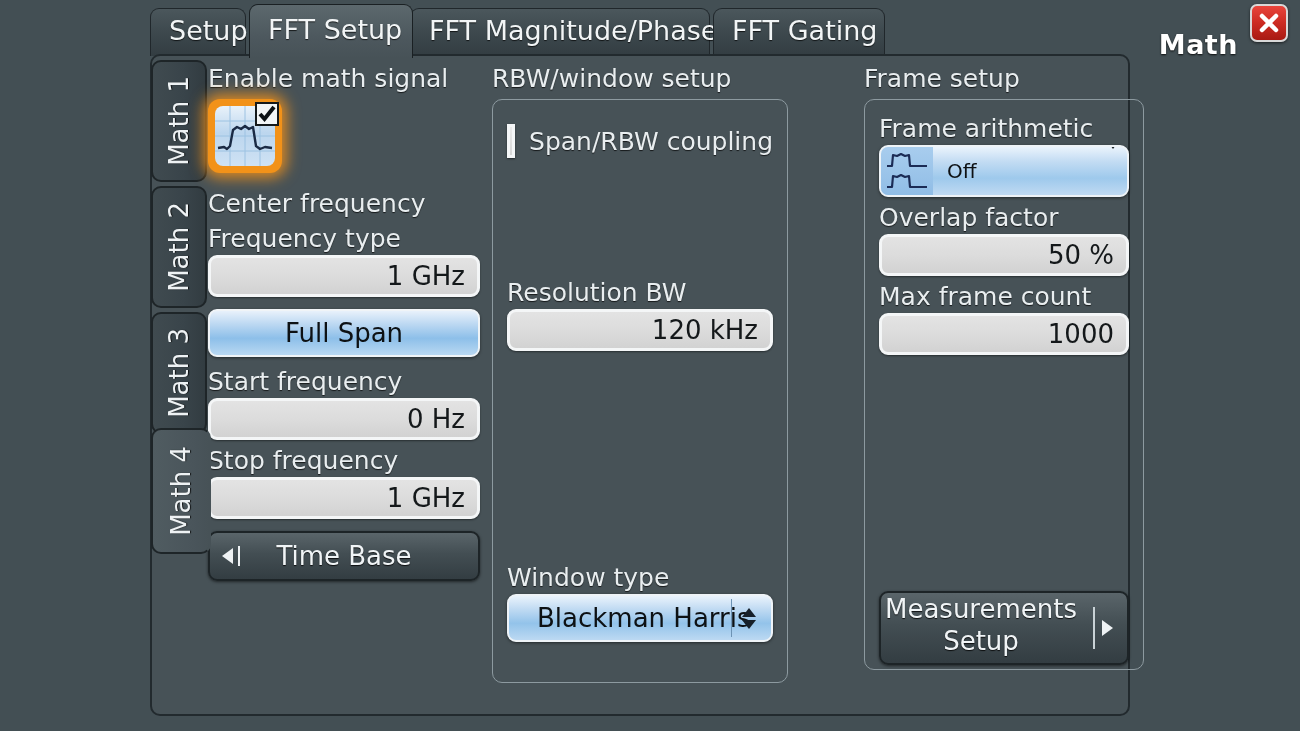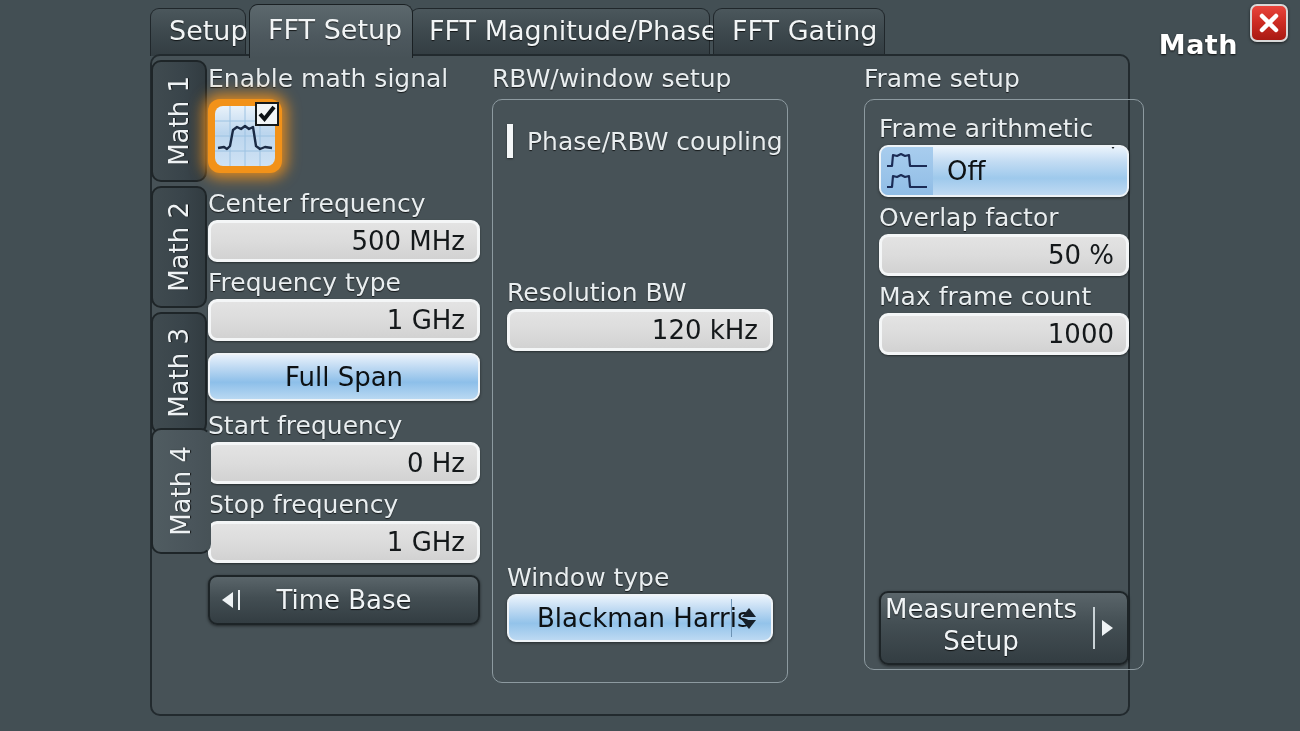--- a/index.html
+++ b/index.html
@@ -247,21 +247,21 @@
   }
 
   
   #frame-arith {
     height: 52px;
     background: linear-gradient(to bottom, #eaf3fc 0%, #c3dcf3 30%, #9ec9ec 65%, #c0daf2 100%);
     border: 2px solid #eef3f7;
     border-radius: 9px;
     box-shadow: 0 1px 3px rgba(0,0,0,.5);
     color: #0d1114;
-    font-size: 26px;
+    font-size: 20px;
     position: relative;
     display: flex;
     align-items: center;
     cursor: pointer;
     overflow: hidden;
   }
   #frame-swatch {
     width: 52px; height: 100%;
     background: linear-gradient(to bottom, #a8cdee, #90bde6);
     display: flex; align-items: center; justify-content: center;
@@ -335,21 +335,20 @@
           </svg>
         </div>
         <div id="enable-check">
           <svg width="20" height="20" viewBox="0 0 20 20">
             <path d="M3 10 L7.5 15 L17 3" fill="none" stroke="#0d1114" stroke-width="4"></path>
           </svg>
         </div>
       </div>
 
       <div class="field-label" style="margin-top:16px">Center frequency</div>
-      <div class="valuebox">500 MHz</div>
 
       <div class="field-label">Frequency type</div>
       <div class="valuebox">1 GHz</div>
 
       <div class="bluebtn" style="margin-top:12px">Full Span</div>
 
       <div class="field-label" style="margin-top:10px">Start frequency</div>
       <div class="valuebox">0 Hz</div>
 
       <div class="field-label">Stop frequency</div>
@@ -363,21 +362,21 @@
         <span>Time Base</span>
       </div>
     </div>
 
     <div class="col" id="col-mid">
       <div class="col-title">RBW/window setup</div>
       <div class="groupbox" id="mid-box">
 
         <div class="checkrow" style="margin-top:12px">
           <span class="checkbox"></span>
-          <span class="field-label">Phase/RBW coupling</span>
+          <span class="field-label">Span/RBW coupling</span>
         </div>
 
         <div class="field-label" style="margin-top:120px">Resolution BW</div>
         <div class="valuebox">120 kHz</div>
 
         <div class="field-label" style="margin-top:212px">Window type</div>
         <div class="selectbox">
           <span>Blackman Harris</span>
           <span class="spinner">
             <span style="width:0;height:0;border-left:7px solid transparent;border-right:7px solid transparent;border-bottom:9px solid #16202a;display:block"></span>

